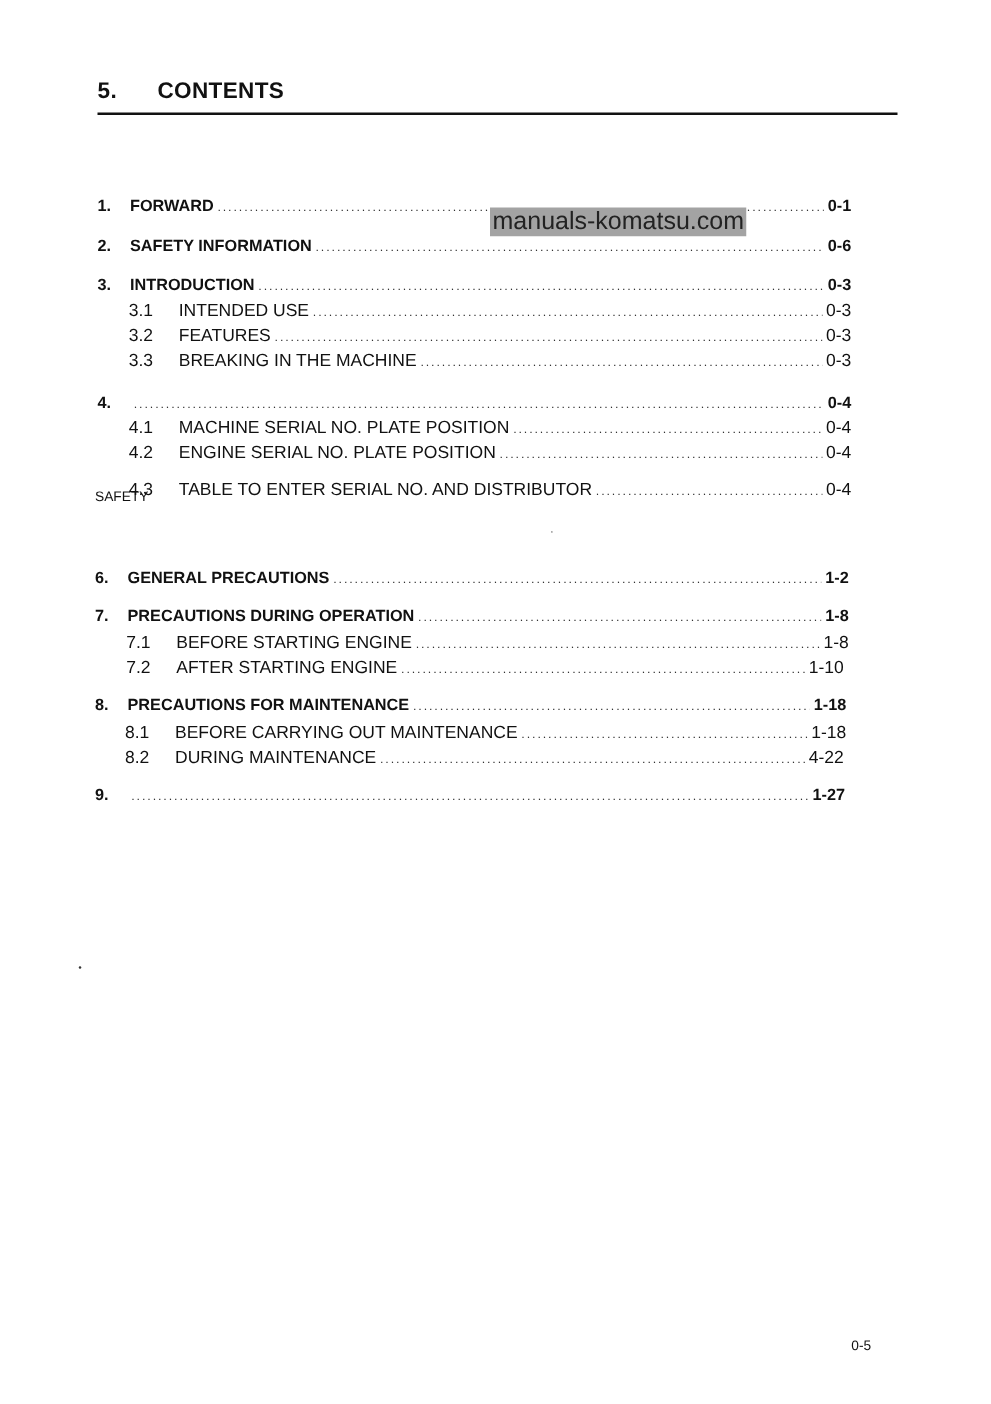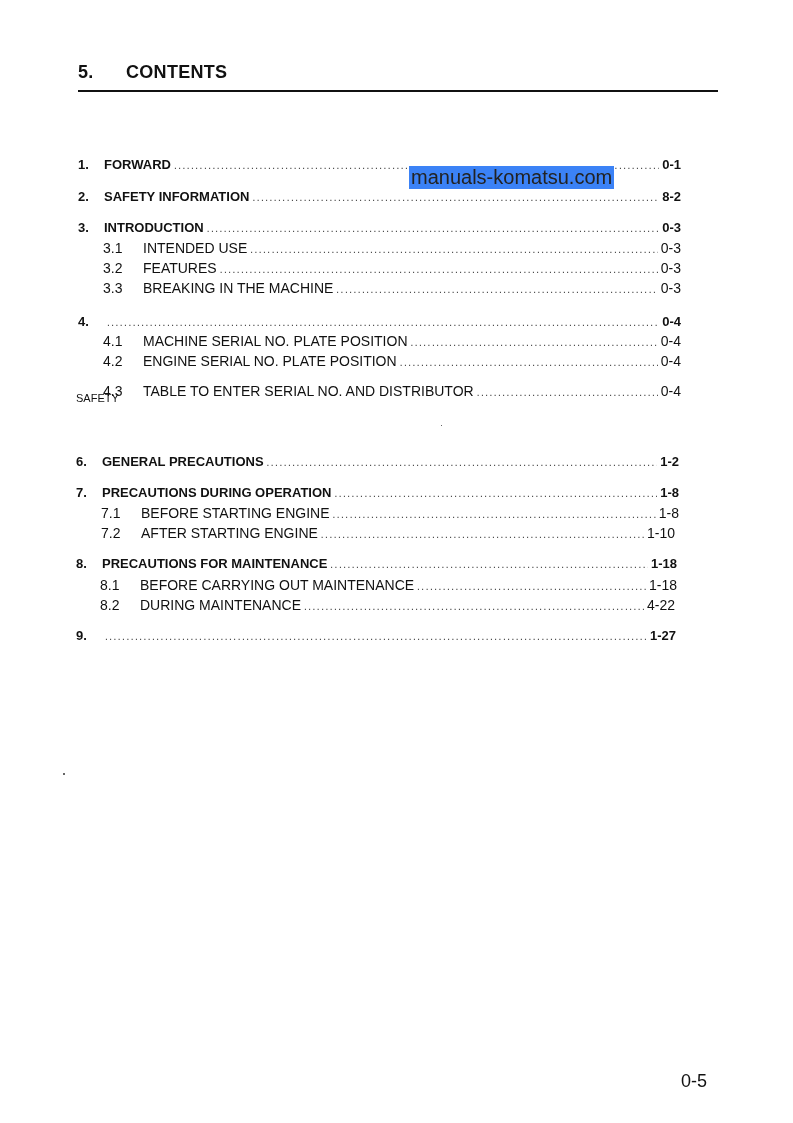--- a/index.html
+++ b/index.html
@@ -12,43 +12,43 @@
   .row .n { display:inline-block; }
   .row .t { display:inline-block; }
   .row .dots { flex:1; overflow:hidden; margin:0 3px; letter-spacing:1.5px; color:#333; font-weight:normal; font-size:10px; }
   .row .dots::before { content:"........................................................................................................................................................................................................................................................"; }
   .row .p { display:inline-block;margin-top:16px; }
   .main { font-weight:bold; font-size:13px; }
   .main .n { width:26px; }
   .sub { font-size:14px; }
   .sub .n { width:40px; }
   .section { position:absolute; left:76px; top:392px; font-weight:normal; font-size:11px; }
-  .watermark { position:absolute; left:409px; top:166px; font-size:20px; color:#222; background:#3b82f6; padding:0 2px; }
-  .pageno { position:absolute; left:681px; top:1071px; font-size:18px; }
+  .watermark { position:absolute; left:392px; top:166px; font-size:20px; color:#222; background:#a3a3a3; padding:0 2px; }
+  .pageno { position:absolute; left:681px; top:1071px; font-size:11px; }
   .speck { position:absolute; width:2px; height:2px; background:#333; border-radius:1px; }
 </style>
 </head>
 <body>
 
 <div class="title">
   <span class="num">5.</span><span>CONTENTS</span>
 </div>
 <div class="rule"></div>
 
 <div class="row main" style="left:78px;top:141px;width:603px">
   <span class="n">1.</span>
     <span class="t">FORWARD</span>
     <span class="dots"></span>
     <span class="p">0-1</span>
 </div>
 <div class="row main" style="left:78px;top:173px;width:603px">
   <span class="n">2.</span>
     <span class="t">SAFETY INFORMATION</span>
     <span class="dots"></span>
-    <span class="p">8-2</span>
+    <span class="p">0-6</span>
 </div>
 <div class="watermark">manuals-komatsu.com</div>
 <div class="row main" style="left:78px;top:204px;width:603px">
   <span class="n">3.</span>
     <span class="t">INTRODUCTION</span>
     <span class="dots"></span>
     <span class="p">0-3</span>
 </div>
 <div class="row sub" style="left:103px;top:224px;width:578px">
   <span class="n">3.1</span>

